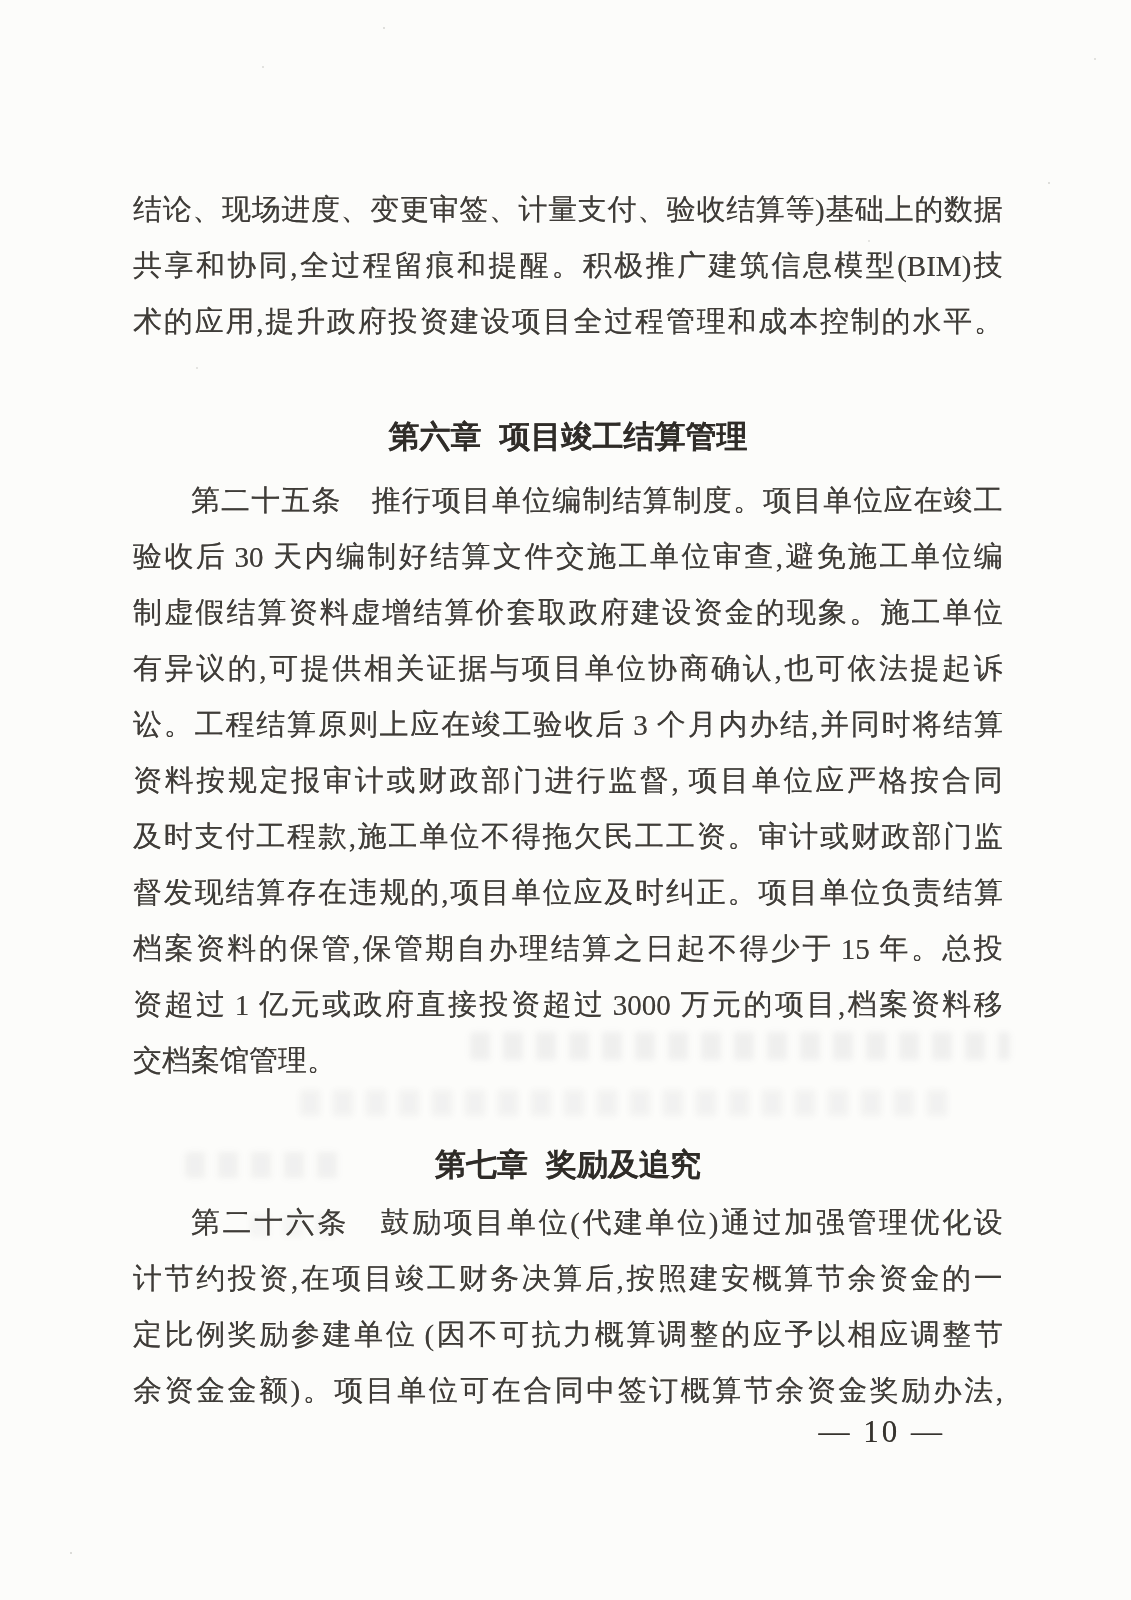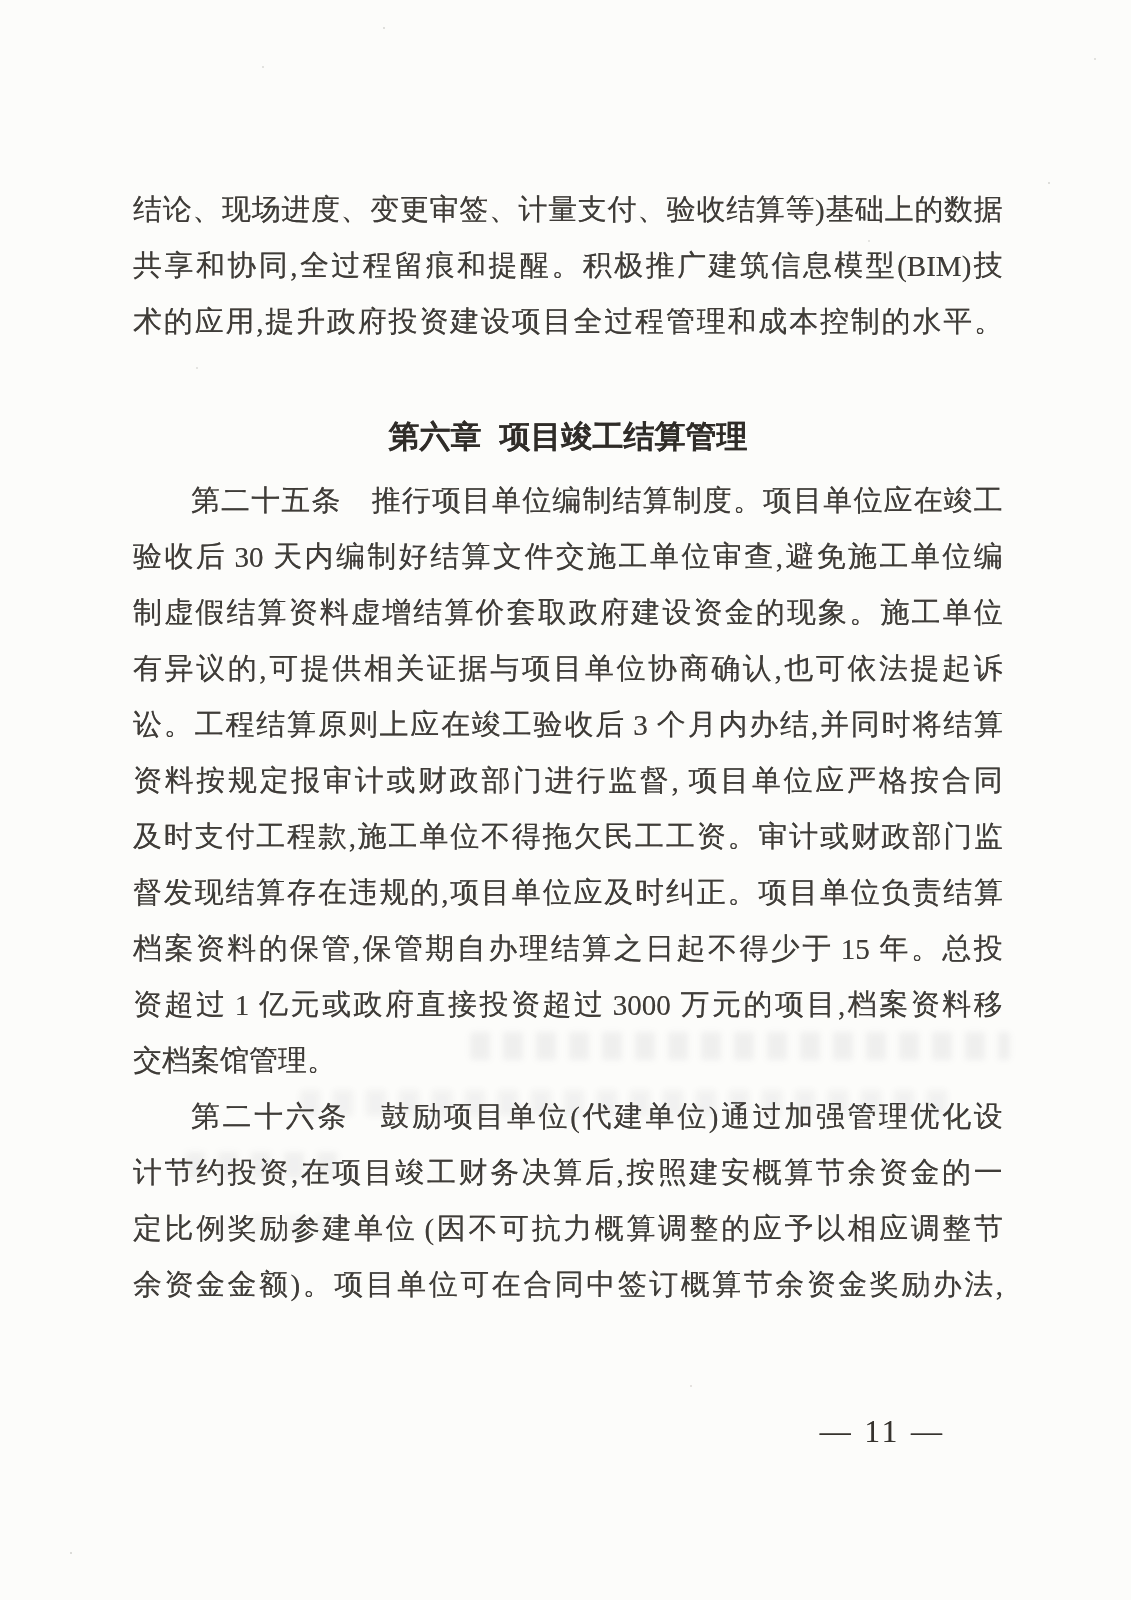--- a/index.html
+++ b/index.html
@@ -112,25 +112,28 @@
         <div class="line"><span>有</span><span>异</span><span>议</span><span>的</span><span>,</span><span>可</span><span>提</span><span>供</span><span>相</span><span>关</span><span>证</span><span>据</span><span>与</span><span>项</span><span>目</span><span>单</span><span>位</span><span>协</span><span>商</span><span>确</span><span>认</span><span>,</span><span>也</span><span>可</span><span>依</span><span>法</span><span>提</span><span>起</span><span>诉</span></div>
         <div class="line"><span>讼</span><span>。</span><span>工</span><span>程</span><span>结</span><span>算</span><span>原</span><span>则</span><span>上</span><span>应</span><span>在</span><span>竣</span><span>工</span><span>验</span><span>收</span><span>后</span><span> 3 </span><span>个</span><span>月</span><span>内</span><span>办</span><span>结</span><span>,</span><span>并</span><span>同</span><span>时</span><span>将</span><span>结</span><span>算</span></div>
         <div class="line"><span>资</span><span>料</span><span>按</span><span>规</span><span>定</span><span>报</span><span>审</span><span>计</span><span>或</span><span>财</span><span>政</span><span>部</span><span>门</span><span>进</span><span>行</span><span>监</span><span>督</span><span>, </span><span>项</span><span>目</span><span>单</span><span>位</span><span>应</span><span>严</span><span>格</span><span>按</span><span>合</span><span>同</span></div>
         <div class="line"><span>及</span><span>时</span><span>支</span><span>付</span><span>工</span><span>程</span><span>款</span><span>,</span><span>施</span><span>工</span><span>单</span><span>位</span><span>不</span><span>得</span><span>拖</span><span>欠</span><span>民</span><span>工</span><span>工</span><span>资</span><span>。</span><span>审</span><span>计</span><span>或</span><span>财</span><span>政</span><span>部</span><span>门</span><span>监</span></div>
         <div class="line"><span>督</span><span>发</span><span>现</span><span>结</span><span>算</span><span>存</span><span>在</span><span>违</span><span>规</span><span>的</span><span>,</span><span>项</span><span>目</span><span>单</span><span>位</span><span>应</span><span>及</span><span>时</span><span>纠</span><span>正</span><span>。</span><span>项</span><span>目</span><span>单</span><span>位</span><span>负</span><span>责</span><span>结</span><span>算</span></div>
         <div class="line"><span>档</span><span>案</span><span>资</span><span>料</span><span>的</span><span>保</span><span>管</span><span>,</span><span>保</span><span>管</span><span>期</span><span>自</span><span>办</span><span>理</span><span>结</span><span>算</span><span>之</span><span>日</span><span>起</span><span>不</span><span>得</span><span>少</span><span>于</span><span> 15 </span><span>年</span><span>。</span><span>总</span><span>投</span></div>
         <div class="line"><span>资</span><span>超</span><span>过</span><span> 1 </span><span>亿</span><span>元</span><span>或</span><span>政</span><span>府</span><span>直</span><span>接</span><span>投</span><span>资</span><span>超</span><span>过</span><span> 3000 </span><span>万</span><span>元</span><span>的</span><span>项</span><span>目</span><span>,</span><span>档</span><span>案</span><span>资</span><span>料</span><span>移</span></div>
         <div class="line nofill"><span>交</span><span>档</span><span>案</span><span>馆</span><span>管</span><span>理</span><span>。</span></div>
       </div>
 
+    <div class="chapter ch7">
+      <span class="num">第七章</span><span class="ttl">奖励及追究</span>
+    </div>
 
     <div class="textblock para2">
         <div class="line indent"><span>第</span><span>二</span><span>十</span><span>六</span><span>条</span><span>　</span><span>鼓</span><span>励</span><span>项</span><span>目</span><span>单</span><span>位</span><span>(</span><span>代</span><span>建</span><span>单</span><span>位</span><span>)</span><span>通</span><span>过</span><span>加</span><span>强</span><span>管</span><span>理</span><span>优</span><span>化</span><span>设</span></div>
         <div class="line"><span>计</span><span>节</span><span>约</span><span>投</span><span>资</span><span>,</span><span>在</span><span>项</span><span>目</span><span>竣</span><span>工</span><span>财</span><span>务</span><span>决</span><span>算</span><span>后</span><span>,</span><span>按</span><span>照</span><span>建</span><span>安</span><span>概</span><span>算</span><span>节</span><span>余</span><span>资</span><span>金</span><span>的</span><span>一</span></div>
         <div class="line"><span>定</span><span>比</span><span>例</span><span>奖</span><span>励</span><span>参</span><span>建</span><span>单</span><span>位</span><span> (</span><span>因</span><span>不</span><span>可</span><span>抗</span><span>力</span><span>概</span><span>算</span><span>调</span><span>整</span><span>的</span><span>应</span><span>予</span><span>以</span><span>相</span><span>应</span><span>调</span><span>整</span><span>节</span></div>
         <div class="line"><span>余</span><span>资</span><span>金</span><span>金</span><span>额</span><span>)</span><span>。</span><span>项</span><span>目</span><span>单</span><span>位</span><span>可</span><span>在</span><span>合</span><span>同</span><span>中</span><span>签</span><span>订</span><span>概</span><span>算</span><span>节</span><span>余</span><span>资</span><span>金</span><span>奖</span><span>励</span><span>办</span><span>法</span><span>,</span></div>
       </div>
 
   </div>
 
-  <div class="pagenum">— 11 —</div>
+  <div class="pagenum">— 10 —</div>
 
 </div>
 
 </body></html>

